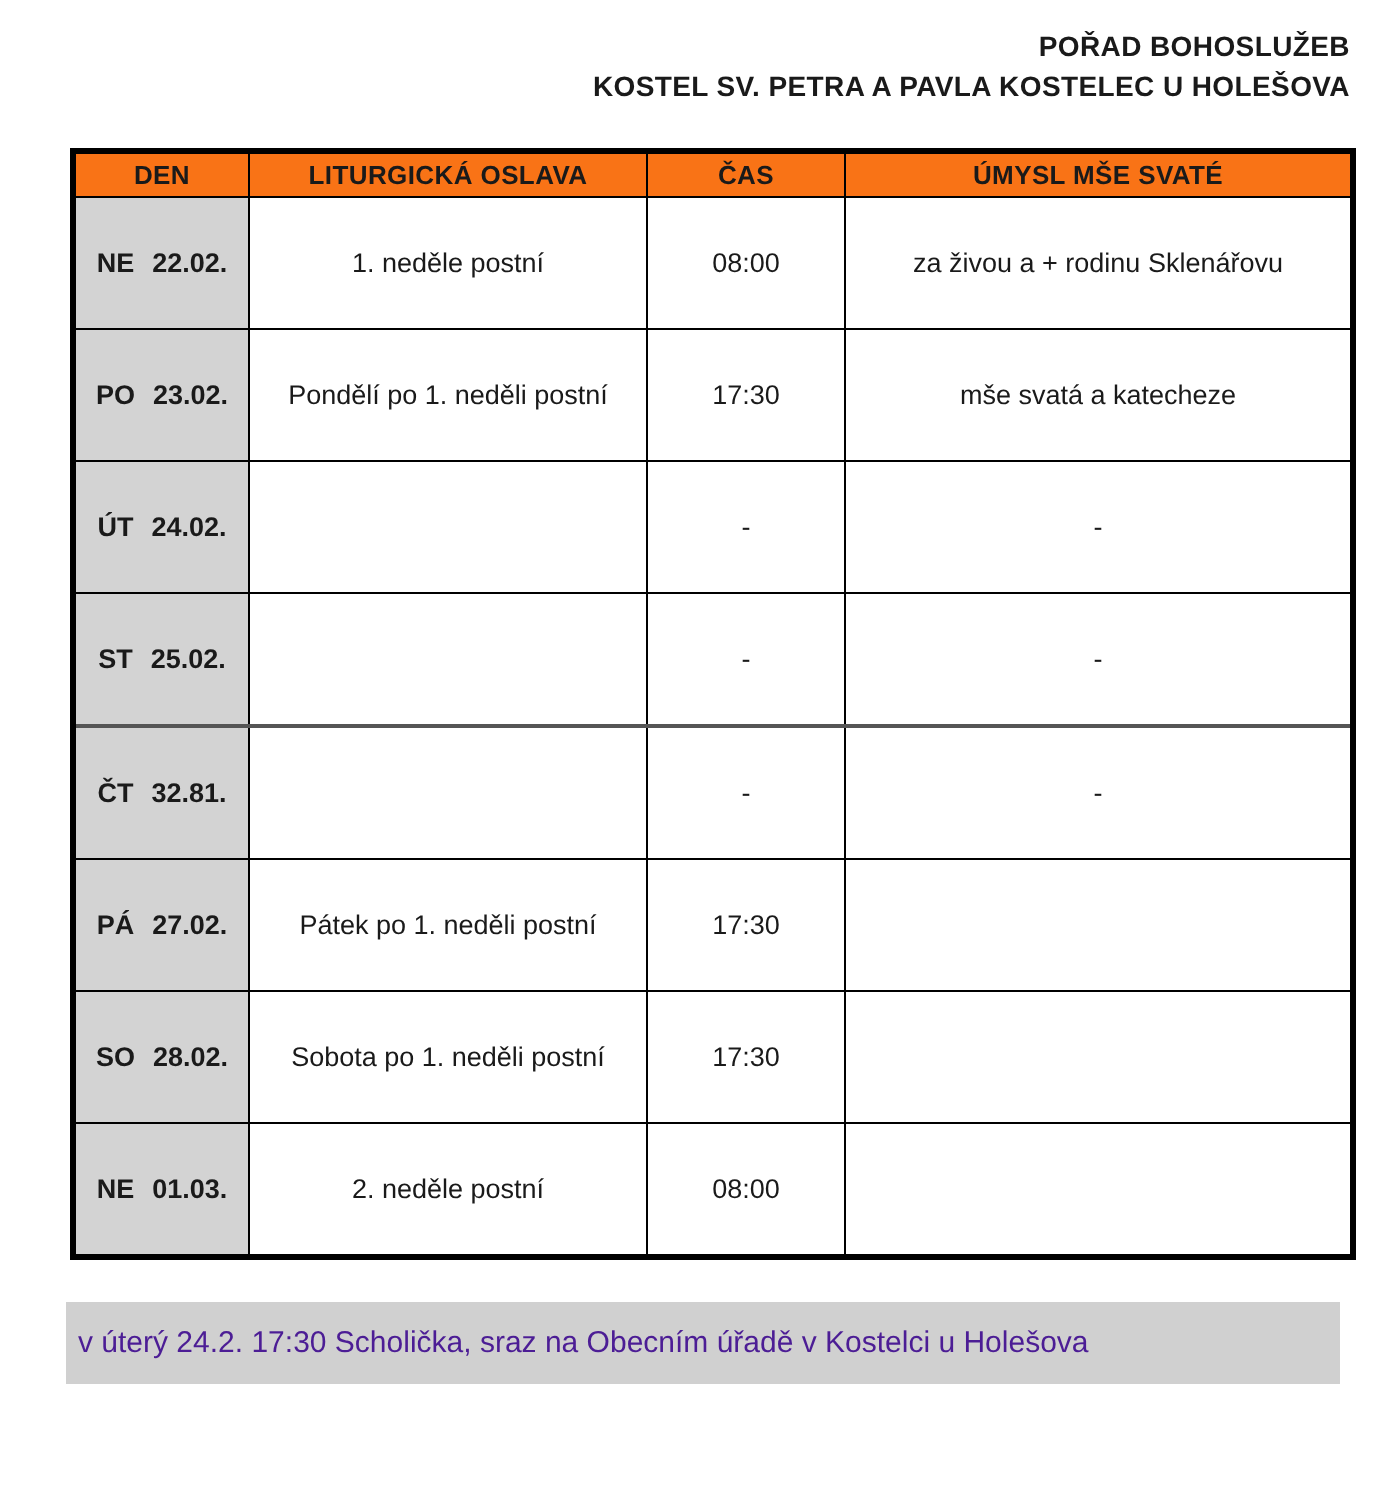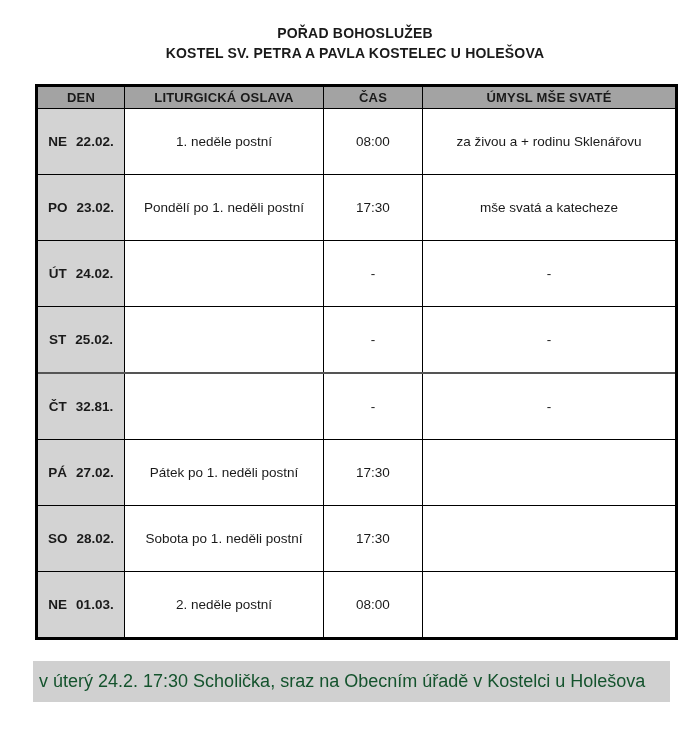--- a/index.html
+++ b/index.html
@@ -12,43 +12,43 @@
     color: #1a1a1a;
   }
   .page {
     width: 693px;
     height: 743px;
     overflow: hidden;
   }
   .titles {
     width: 640px;
     margin: 0 0 0 35px;
-    padding-top: 23px;
-    text-align: center;
+    padding-top: 13px;
+    text-align: right;
   }
   .title-line {
     font-size: 14px;
     font-weight: bold;
     line-height: 20px;
     letter-spacing: 0.2px;
   }
   .date-line {
     font-size: 13.5px;
     font-weight: normal;
     line-height: 20px;
   }
   table.schedule {
     width: 640px;
     margin: 21px 0 0 35px;
     border-collapse: collapse;
     table-layout: fixed;
     border: 3px solid #000;
   }
   table.schedule th {
-    background: #a3a3a3;
+    background: #f97316;
     border: 1px solid #000;
     font-size: 13px;
     font-weight: bold;
     height: 19px;
     padding: 1px 2px;
     text-align: center;
     letter-spacing: 0.2px;
   }
   table.schedule td {
     border: 1px solid #000;
@@ -71,22 +71,22 @@
     width: 637px;
     height: 41px;
     margin: 21px 0 0 33px;
     background: #d0d0d0;
     display: flex;
     align-items: center;
     box-sizing: border-box;
     padding-left: 6px;
   }
   .note-text {
-    font-size: 18px;
-    color: #14532d;
+    font-size: 15px;
+    color: #4c1d95;
   }
 </style>
 </head>
 <body>
 
 <div class="page">
 
   <div class="titles">
     <div class="title-line">POŘAD BOHOSLUŽEB</div>
     <div class="title-line">KOSTEL SV. PETRA A PAVLA KOSTELEC U HOLEŠOVA</div>

